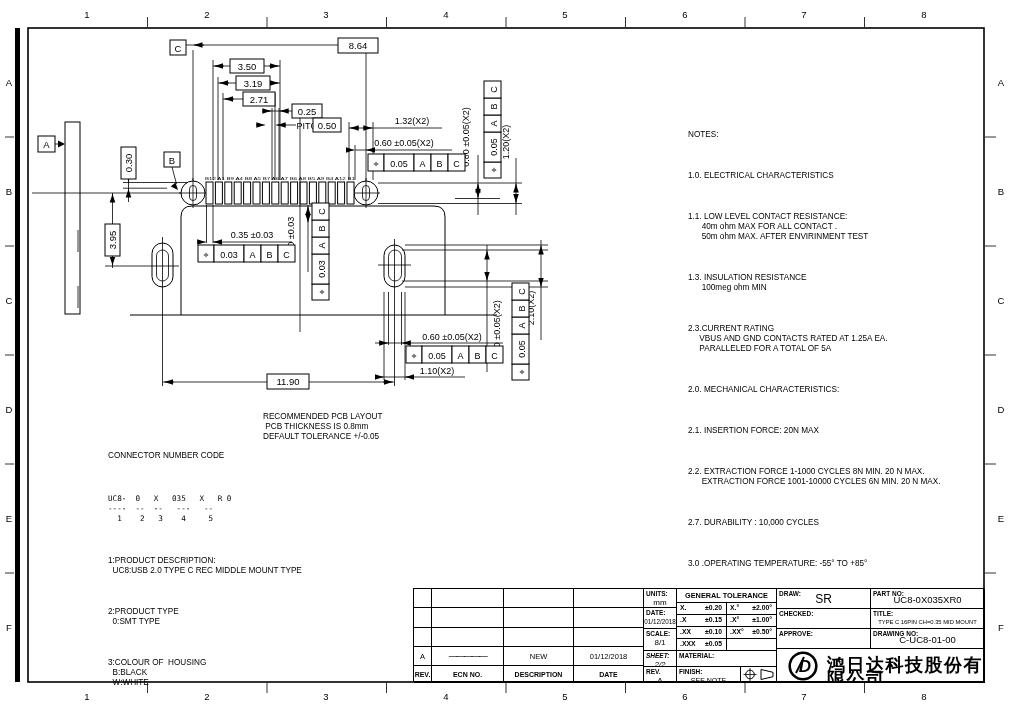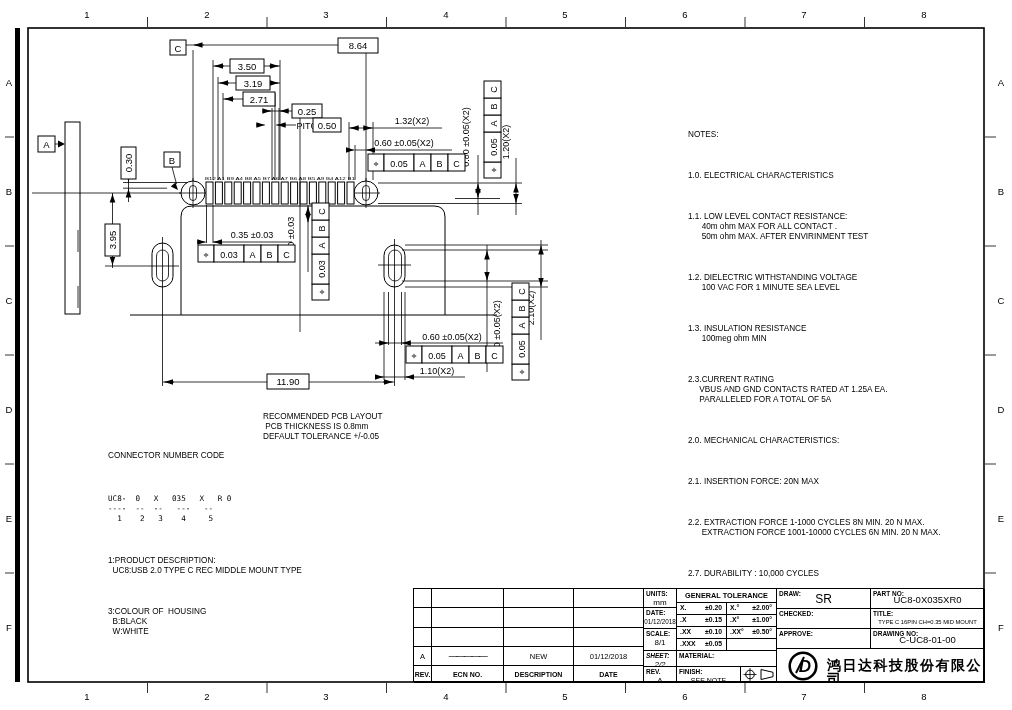--- a/index.html
+++ b/index.html
@@ -28,21 +28,21 @@
   .lbl{font-weight:bold;font-size:6.5px;line-height:7.5px;padding:1px 0 0 2px;}
   .cval{text-align:center;font-size:8px;line-height:9px;}
   .hdrc{display:flex;align-items:center;justify-content:center;
         font-weight:bold;font-size:7px;height:100%;}
   .rowc{display:flex;align-items:center;justify-content:center;font-size:7.5px;height:100%;}
   .tolrow{display:flex;justify-content:space-between;padding:1px 4px 0 3px;
           font-size:6.8px;font-weight:bold;}
   .gt-title{display:flex;align-items:center;justify-content:center;
             font-weight:bold;font-size:7.3px;height:100%;}
   .company{display:flex;align-items:center;padding-left:10px;}
-  .cn{font-weight:bold;font-size:14px;letter-spacing:1.5px;line-height:14px;margin-top:34px;}
+  .cn{font-weight:bold;font-size:18px;letter-spacing:1.5px;line-height:14px;margin-top:34px;}
   .en{font-family:"Liberation Serif","DejaVu Serif",serif;font-weight:bold;
       font-style:italic;font-size:11px;line-height:11px;}
   .ecnline{letter-spacing:-1.5px;font-size:9px;}
 </style>
 </head>
 <body>
 
 <svg width="1012" height="710" viewBox="0 0 1012 710">
   <defs>
     <marker id="arr" markerWidth="9" markerHeight="7" refX="8.5" refY="3.5" orient="auto" markerUnits="userSpaceOnUse">
@@ -398,22 +398,20 @@
     </g>
   </g>
 </svg>
 
 <div class="textblock" style="left:648px;top:110px;width:336px;">
   <div class="para">NOTES:</div>
   <div class="para">1.0. ELECTRICAL CHARACTERISTICS</div>
   <div class="para">1.1. LOW LEVEL CONTACT RESISTANCE:
       40m ohm MAX FOR ALL CONTACT .
       50m ohm MAX. AFTER ENVIRINMENT TEST</div>
-  <div class="para">1.2. DIELECTRIC WITHSTANDING VOLTAGE
-      100 VAC FOR 1 MINUTE SEA LEVEL</div>
   <div class="para">1.3. INSULATION RESISTANCE
       100meg ohm MIN</div>
   <div class="para">2.3.CURRENT RATING
      VBUS AND GND CONTACTS RATED AT 1.25A EA.
      PARALLELED FOR A TOTAL OF 5A</div>
   <div class="para">2.0. MECHANICAL CHARACTERISTICS:</div>
   <div class="para">2.1. INSERTION FORCE: 20N MAX</div>
   <div class="para">2.2. EXTRACTION FORCE 1-1000 CYCLES 8N MIN. 20 N MAX.
       EXTRACTION FORCE 1001-10000 CYCLES 6N MIN. 20 N MAX.</div>
   <div class="para">2.7. DURABILITY : 10,000 CYCLES</div>
@@ -424,20 +422,22 @@
  PCB THICKNESS IS 0.8mm
 DEFAULT TOLERANCE +/-0.05</div>
 
 <div class="textblock" style="left:68px;top:431px;width:340px;">
   <div class="para" style="margin-bottom:13px;">CONNECTOR NUMBER CODE</div>
   <div class="para mono" style="margin-bottom:12px;">UC8-  0   X   035   X   R 0
 ----  --  --   ---   --
   1    2   3    4     5</div>
   <div class="para">1:PRODUCT DESCRIPTION:
   UC8:USB 2.0 TYPE C REC MIDDLE MOUNT TYPE</div>
+  <div class="para">2:PRODUCT TYPE
+  0:SMT TYPE</div>
   <div class="para">3:COLOUR OF  HOUSING
   B:BLACK
   W:WHITE</div>
   
   
 </div>
 
 <div class="tb">
 
   <div class="cell" style="left:0;top:0;width:18px;height:19px;"></div>

